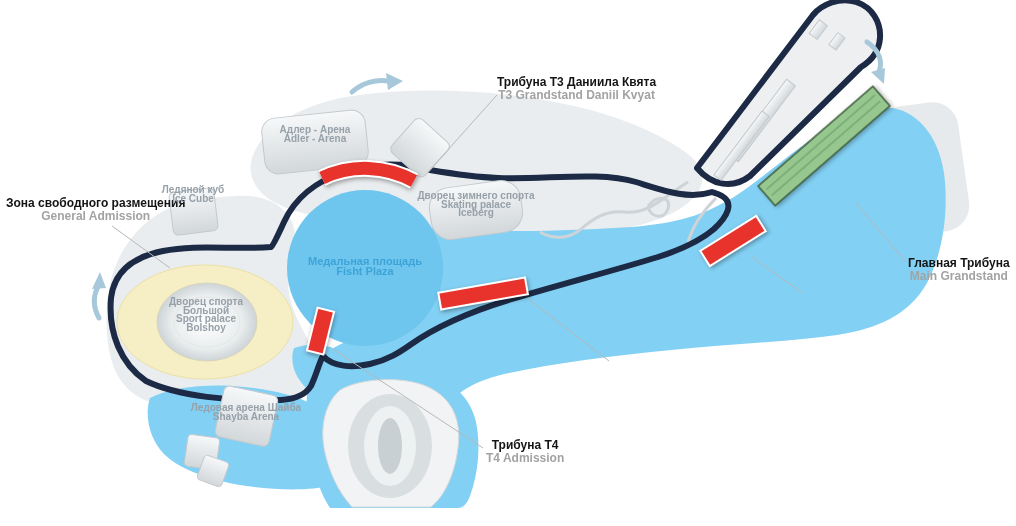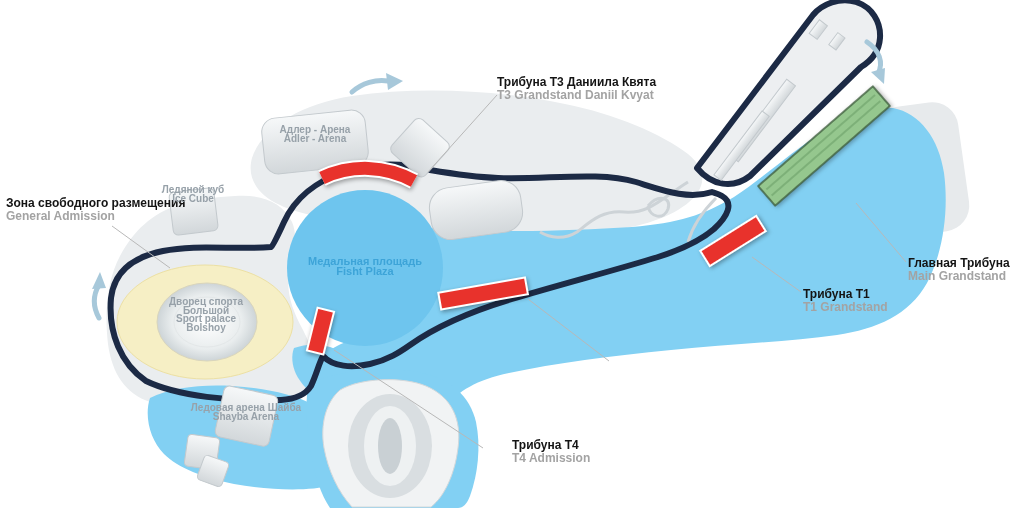--- a/index.html
+++ b/index.html
@@ -6,21 +6,21 @@
     --water:#82d0f3; --plaza:#6ec5ee; --land:#eaedef; --track:#1c2a45;
     --grandstand-red:#e8322c; --main-grandstand-green:#95c78e;
     --free-zone-yellow:#f6efc5; --label-dark:#141414; --label-gray:#a3a3a3;
   }
   html,body{margin:0;padding:0;background:#fff;}
   .stage{
     position:relative;width:1016px;height:526px;background:#fff;overflow:hidden;
     font-family:"Liberation Sans",sans-serif;
   }
   .stage svg{position:absolute;left:0;top:0;}
-  .gs-label{position:absolute;font-size:12px;font-weight:bold;line-height:13px;white-space:nowrap;cursor:pointer;}
+  .gs-label{position:absolute;font-size:12px;font-weight:bold;line-height:13px;white-space:nowrap;cursor:pointer;text-align:center;}
   .gs-label .ru{color:var(--label-dark,#141414);}
   .gs-label .en{color:var(--label-gray,#a3a3a3);}
   .venue-label{position:absolute;transform:translateX(-50%);text-align:center;font-size:10px;
     font-weight:bold;color:#97a1a9;line-height:8.5px;white-space:nowrap;pointer-events:none;}
   .venue-label.blue{color:#3da4d8;font-size:11px;line-height:10px;}
 </style>
 </head>
 <body>
 
 <div class="stage">
@@ -167,32 +167,33 @@
   <div class="en">T3 Grandstand Daniil Kvyat</div>
 </div>
 <div class="gs-label" style="left:6px;top:197px">
   <div class="ru">Зона свободного размещения</div>
   <div class="en">General Admission</div>
 </div>
 <div class="gs-label" style="left:908px;top:257px">
   <div class="ru">Главная Трибуна</div>
   <div class="en">Main Grandstand</div>
 </div>
-<div class="gs-label" style="left:803px;top:288px">
-  <div class="ru">Трибуна Т1</div>
-  <div class="en">T1 Grandstand</div>
-</div>
-<div class="gs-label" style="left:512px;top:439px">
+<div class="gs-label" style="left:486px;top:439px">
   <div class="ru">Трибуна Т4</div>
   <div class="en">T4 Admission</div>
 </div>
 
 <div class="venue-label" style="left:315px;top:126px">
   <div>Адлер - Арена</div>
   <div>Adler - Arena</div>
+</div>
+<div class="venue-label" style="left:476px;top:192px">
+  <div>Дворец зимнего спорта</div>
+  <div>Skating palace</div>
+  <div>Iceberg</div>
 </div>
 <div class="venue-label blue" style="left:365px;top:256px">
   <div>Медальная площадь</div>
   <div>Fisht Plaza</div>
 </div>
 <div class="venue-label" style="left:193px;top:186px">
   <div>Ледяной куб</div>
   <div>Ice Cube</div>
 </div>
 <div class="venue-label" style="left:206px;top:298px">

